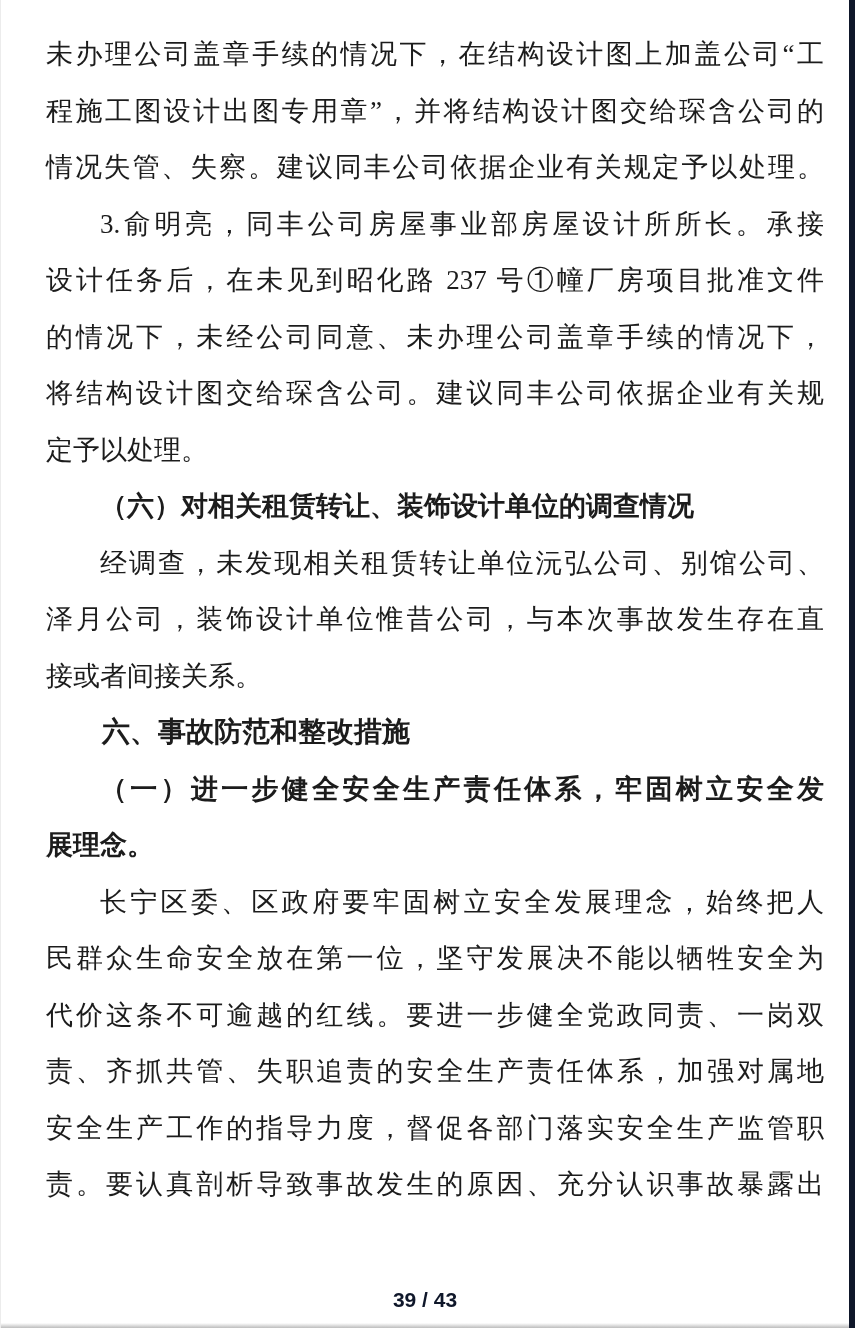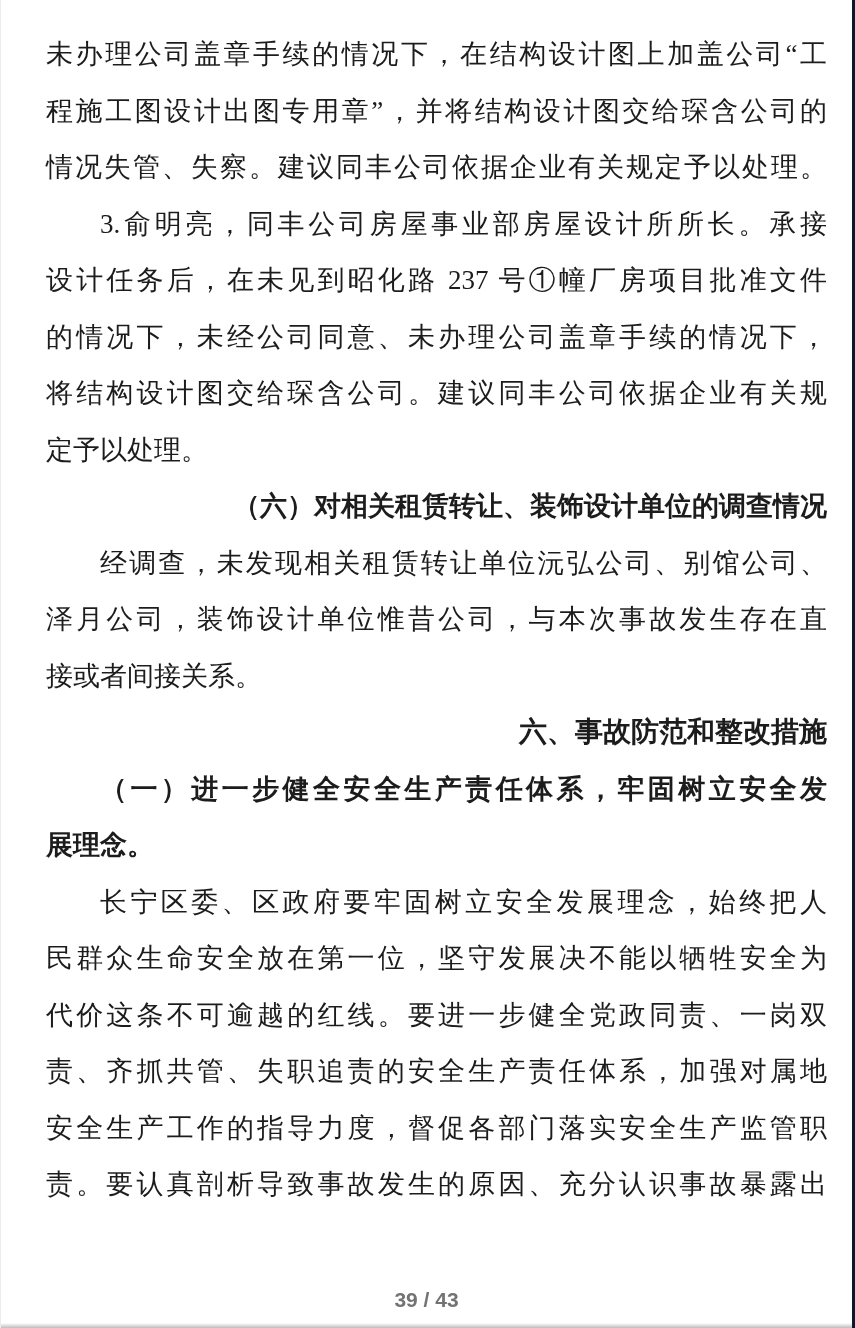--- a/index.html
+++ b/index.html
@@ -8,21 +8,21 @@
     background: #ffffff;
   }
   .page {
     position: relative;
     width: 855px;
     height: 1328px;
     background: #ffffff;
     overflow: hidden;
     box-sizing: border-box;
     border-left: 1px solid #ececec;
-    border-right: 3px solid #0f172a;
+    border-right: 6px solid #0f172a;
     font-family: "Liberation Serif", "DejaVu Serif", serif;
     color: #1c1c1c;
   }
   .content {
     position: absolute;
     top: 26px;
     left: 45px;
     right: 25px;
   }
   .line {
@@ -33,39 +33,38 @@
     text-align: left;
     overflow: visible;
   }
   .line.justify {
     white-space: normal;
     text-align: justify;
     text-align-last: justify;
   }
   .line.indent {
     text-indent: 2em;
-    text-align: right;
   }
   .line.bold {
     font-weight: bold;
   }
   .line.sans {
     font-family: "Liberation Sans", "DejaVu Sans", sans-serif;
     font-size: 28px;
   }
   .footer {
     position: absolute;
     left: 0;
     right: 0;
     bottom: 16px;
     text-align: center;
     font-family: "Liberation Sans", "DejaVu Sans", sans-serif;
     font-size: 21px;
     font-weight: 600;
-    color: #737373;
+    color: #0f172a;
   }
   .bottom-edge {
     position: absolute;
     left: 0;
     right: 0;
     bottom: 0;
     height: 5px;
     background: linear-gradient(to bottom, #ffffff, #bdbdbd);
   }
 </style>

